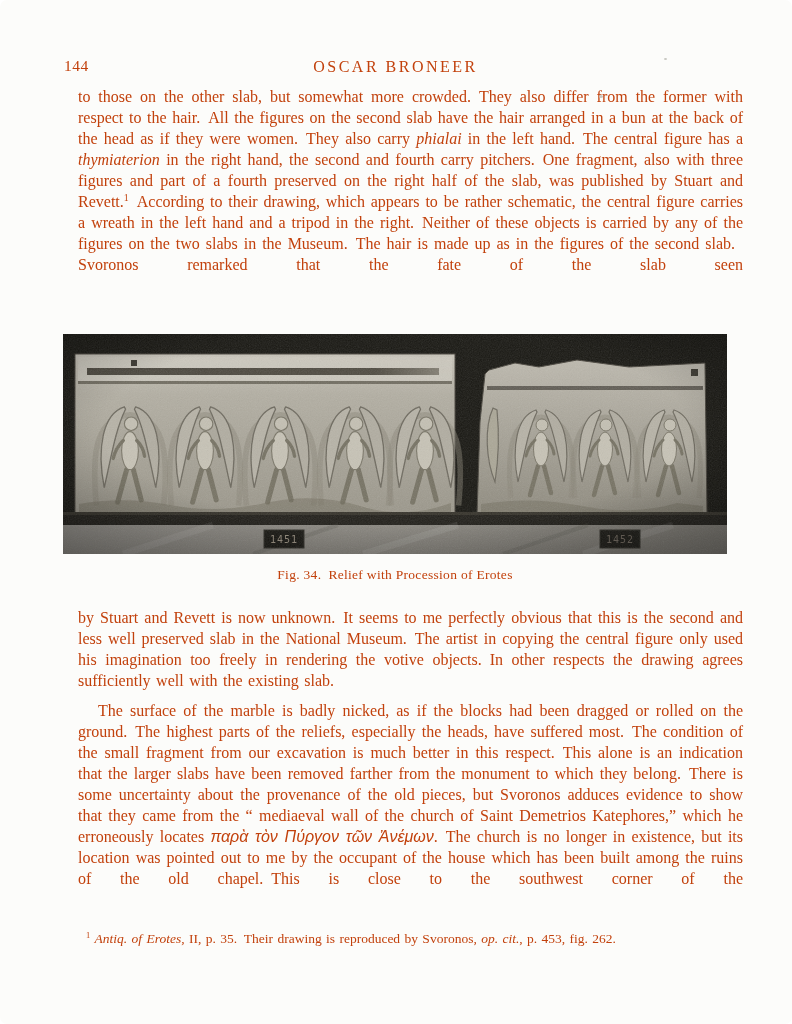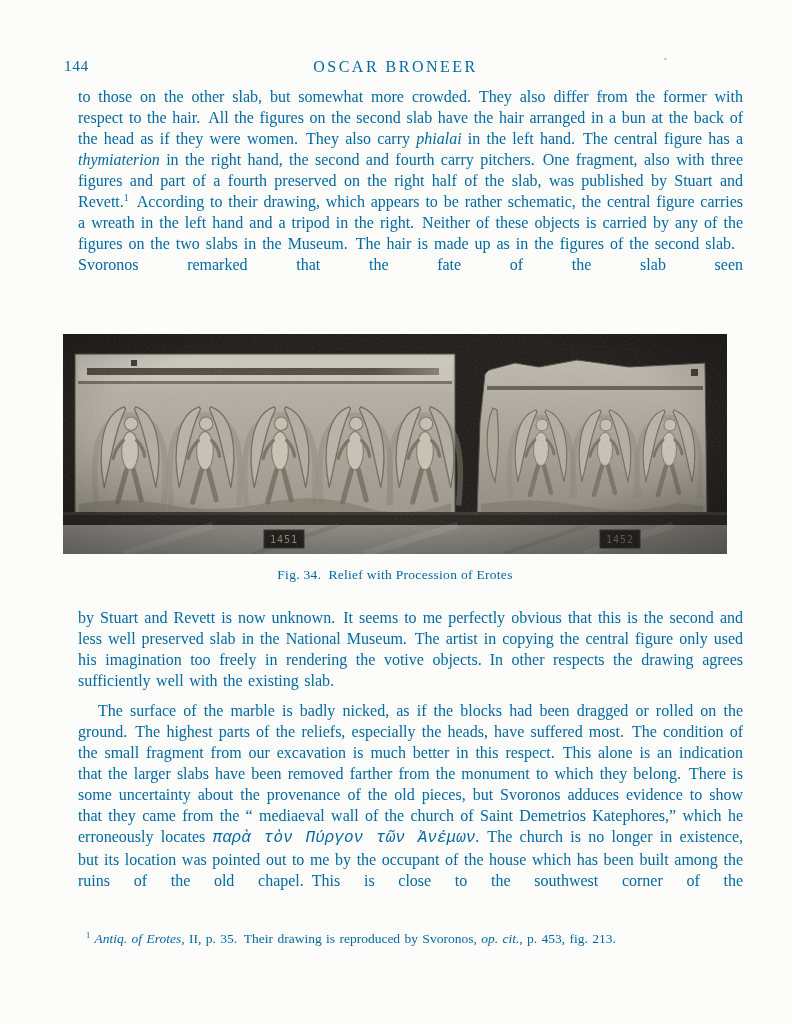--- a/index.html
+++ b/index.html
@@ -1,41 +1,41 @@
 <!DOCTYPE html>
 <html><head>
 <meta charset="utf-8">
 <style>
   * { margin:0; padding:0; box-sizing:border-box; }
   html,body { background:#ffffff; }
   .page {
     position:relative; width:792px; height:1024px; margin:0 auto;
     background:#fcfcfa; overflow:hidden;
     font-family:"Liberation Serif","DejaVu Serif",serif;
-    color:#0369a1;
+    color:#c2410c;
     border-radius:7px;
   }
   .running-header { position:absolute; top:57px; left:63px; width:665px; height:20px; }
   .page-number { position:absolute; left:1px; top:0; font-size:15.5px; letter-spacing:.5px; }
   .running-title { position:absolute; left:0; top:1px; width:100%; text-align:center;
                    font-size:16px; letter-spacing:2.5px; }
   .body-para { font-size:16px; line-height:21px; text-align:justify; word-spacing:1.5px; }
   .cont { text-align-last: justify; }
   .para1 { position:absolute; top:86px; left:78px; width:665px; }
   .plate { position:absolute; top:334px; left:63px; width:664px; }
   .photo { width:664px; height:220px; }
   .photo svg { display:block; }
   .caption { margin-top:13px; width:664px; text-align:center; font-size:13.5px; letter-spacing:.3px; }
   .body-block { position:absolute; top:607px; left:78px; width:665px; }
   .para3 { margin-top:9px; }
   .indent { text-indent:20px; }
   .footnote { position:absolute; top:931px; left:63px; width:665px;
               font-size:13.5px; text-indent:23px; word-spacing:1px; }
   sup { font-size:.62em; vertical-align:super; line-height:0; }
-  .greek { font-family:Liberation Mono, monospace; font-style:italic;margin-top:16px; }
+  .greek { font-family:Liberation Sans, sans-serif; font-style:italic;margin-top:16px; }
   .speck { position:absolute; border-radius:50%; background:#c7c7c1; }
   .speck1 { left:599px; top:95px; width:4px; height:3px; }
   .speck2 { left:664px; top:58px; width:3px; height:2px; }
 </style>
 </head>
 <body>
 
 <div class="page">
 
   <header class="running-header">
@@ -138,18 +138,18 @@
       </svg>
     </div>
     <figcaption class="caption">Fig. 34. Relief with Procession of Erotes</figcaption>
   </figure>
 
   <div class="body-block">
     <p class="body-para para2"><span>by Stuart and Revett is now unknown. It seems to me perfectly obvious that this is the second and less well preserved slab in the National Museum. The artist in copying the central figure only used his imagination too freely in rendering the votive objects. In other respects the drawing agrees sufficiently well with the existing slab.</span></p>
     <p class="body-para para3 indent cont"><span>The surface of the marble is badly nicked, as if the blocks had been dragged or rolled on the ground. The highest parts of the reliefs, especially the heads, have suffered most. The condition of the small fragment from our excavation is much better in this respect. This alone is an indication that the larger slabs have been removed farther from the monument to which they belong. There is some uncertainty about the provenance of the old pieces, but Svoronos adduces evidence to show that they came from the “ mediaeval wall of the church of Saint Demetrios Katephores,” which he erroneously locates </span><i class="greek">παρὰ τὸν Πύργον τῶν Ἀνέμων</i><span>. The church is no longer in existence, but its location was pointed out to me by the occupant of the house which has been built among the ruins of the old chapel. This is close to the southwest corner of the</span></p>
   </div>
 
-  <p class="footnote"><sup>1</sup><span> </span><i>Antiq. of Erotes</i><span>, II, p. 35. Their drawing is reproduced by Svoronos, </span><i>op. cit.</i><span>, p. 453, fig. 213.</span></p>
+  <p class="footnote"><sup>1</sup><span> </span><i>Antiq. of Erotes</i><span>, II, p. 35. Their drawing is reproduced by Svoronos, </span><i>op. cit.</i><span>, p. 453, fig. 262.</span></p>
 
   <span class="speck speck1"></span>
   <span class="speck speck2"></span>
 
 </div>
 
 </body></html>

